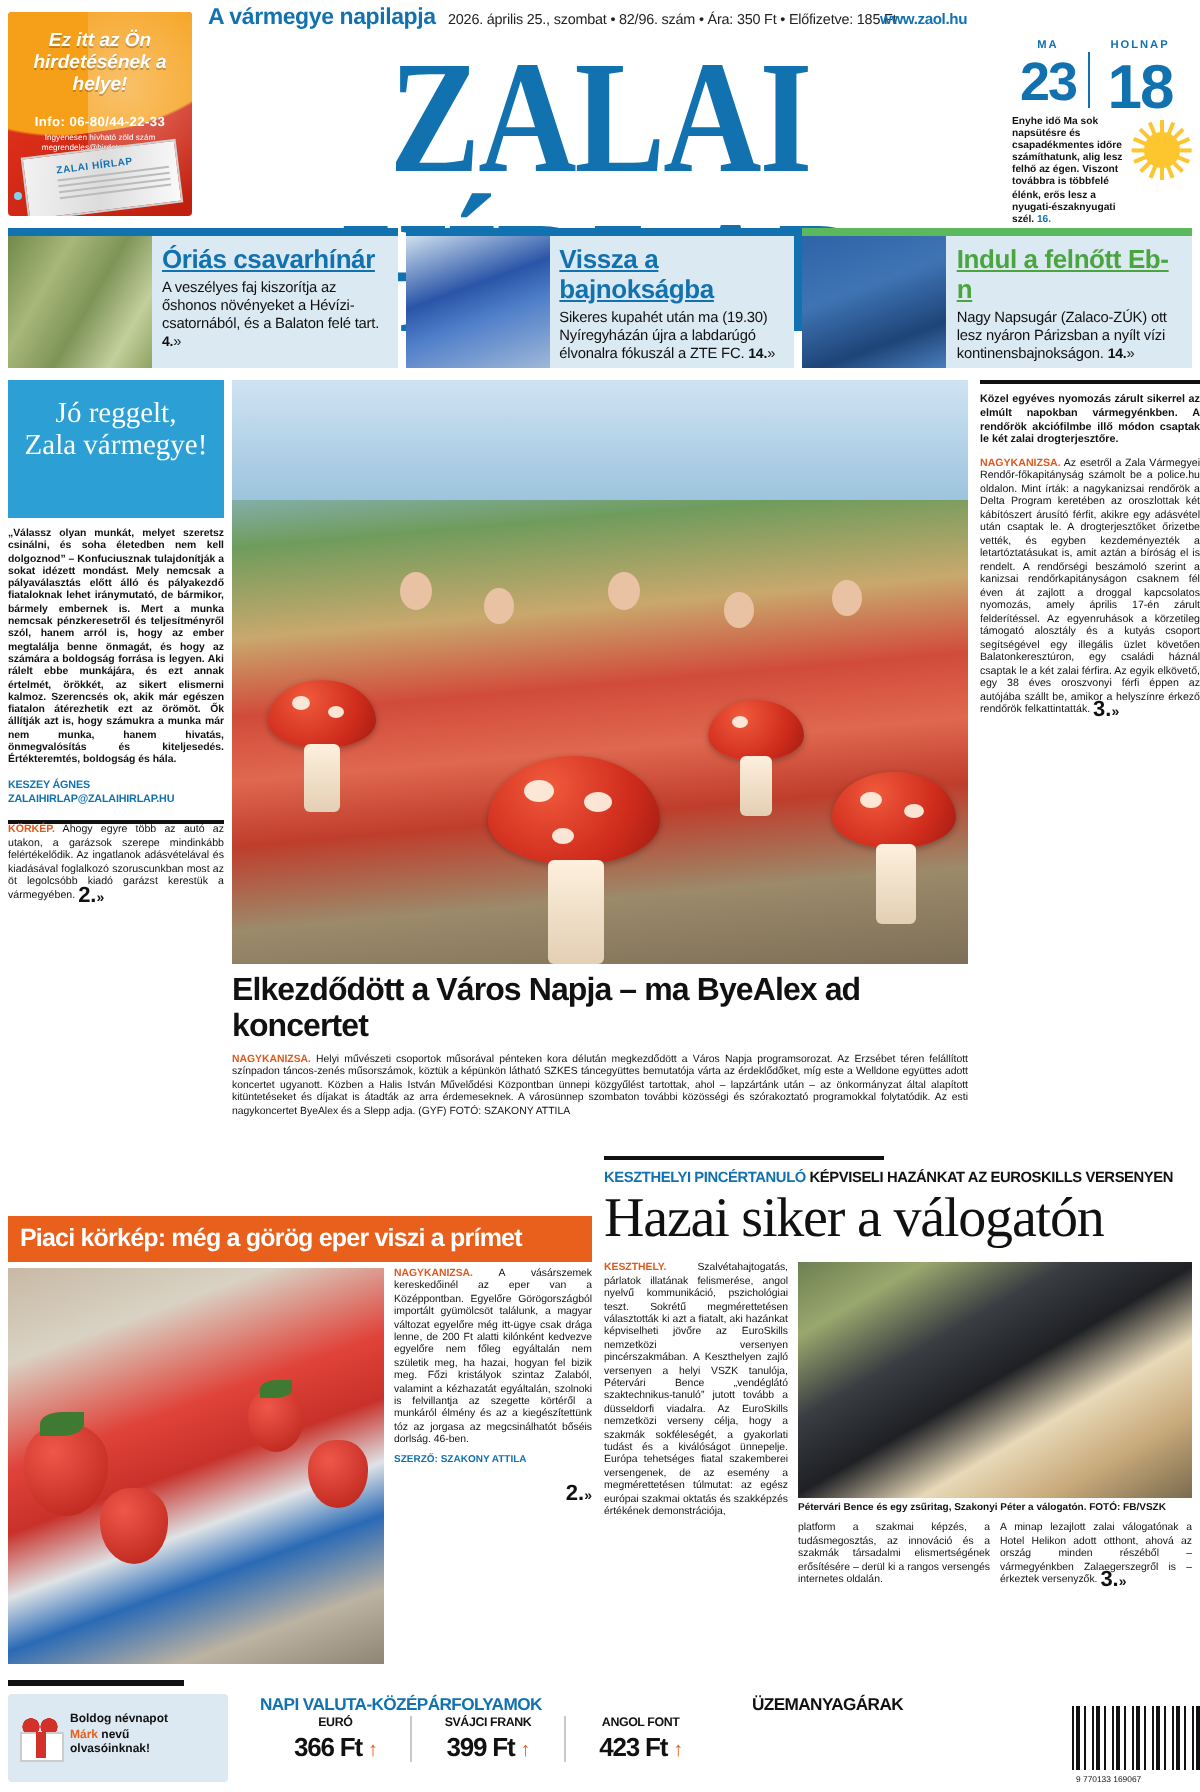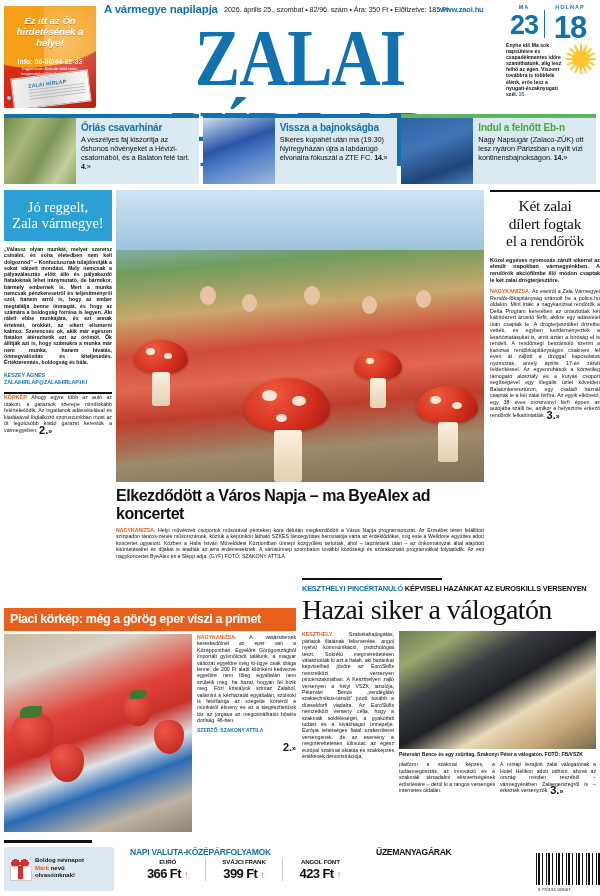--- a/index.html
+++ b/index.html
@@ -29,54 +29,54 @@
   .ad-paper .pl{position:absolute;left:16px;top:12px;width:56px;height:1.2px;background:#bbb;box-shadow:0 3px 0 #bbb,0 6px 0 #bbb,0 9px 0 #bbb;}
   .ad-dot{position:absolute;left:3px;bottom:8px;width:4px;height:4px;background:#7fd3f2;border-radius:50%;}
 
   .mh-kicker{position:absolute;left:104px;top:3px;font-weight:bold;font-size:11.5px;color:#1272b0;letter-spacing:-.2px;}
   .mh-meta{position:absolute;left:224px;top:5px;font-size:7.2px;color:#222;letter-spacing:-.1px;white-space:nowrap;}
   .mh-url{position:absolute;left:440px;top:5px;font-size:7.6px;font-weight:bold;color:#1272b0;letter-spacing:-.2px;}
   .mh-title{position:absolute;left:100px;top:18px;width:400px;text-align:center;
     font-family:"Liberation Serif",serif;font-weight:bold;font-size:68px;line-height:68px;
     color:#1272b0;letter-spacing:-1px;transform:scaleY(1.18);transform-origin:top center;}
 
-  .wx{position:absolute;right:2px;top:4px;width:92px;height:104px;}
+  .wx{position:absolute;right:2px;top:20px;width:92px;height:104px;}
   .wx-l{position:absolute;left:0;top:0;font-size:5.6px;font-weight:bold;color:#1272b0;letter-spacing:1px;width:36px;text-align:center;}
   .wx-l2{position:absolute;left:40px;top:0;font-size:5.6px;font-weight:bold;color:#1272b0;letter-spacing:1px;width:48px;text-align:center;}
   .wx-t{position:absolute;left:0;top:6px;width:36px;text-align:center;font-weight:bold;font-size:27px;color:#1272b0;letter-spacing:-1px;}
   .wx-t2{position:absolute;left:42px;top:6px;width:44px;text-align:center;font-weight:bold;font-size:31px;color:#1272b0;letter-spacing:-1px;}
   .wx-sep{position:absolute;left:38px;top:6px;width:1.4px;height:28px;background:#1272b0;}
   .wx-txt{position:absolute;left:0;top:38px;width:56px;font-size:5.1px;line-height:6.1px;font-weight:bold;color:#111;}
   .wx-txt .pg{color:#1272b0;}
   .wx-sun{position:absolute;right:2px;top:40px;width:30px;height:30px;}
   .wx-sun .core{position:absolute;left:6px;top:6px;width:18px;height:18px;border-radius:50%;background:#fdc62e;}
   .wx-sun .ray{position:absolute;left:14.2px;top:0;width:1.6px;height:30px;background:#fdc62e;}
 
   
   .teasers{position:absolute;left:4px;top:118px;width:592px;height:66px;display:flex;gap:4px;}
   .tz{position:relative;flex:1;display:flex;background:#dbe9f2;}
   .tz .thumb{width:72px;flex:0 0 72px;}
   .tz .body{flex:1;padding:4px 4px 0 5px;}
-  .tz h3{margin:0 0 2px;font-size:10px;font-weight:bold;letter-spacing:-.2px;}
+  .tz h3{margin:0 0 2px;font-size:13px;font-weight:bold;letter-spacing:-.2px;text-decoration:underline;}
   .tz p{margin:0;font-size:7.4px;line-height:9px;color:#111;letter-spacing:-.1px;}
   .tz p .pg{font-weight:bold;font-size:7px;}
   .t1 .topbar{position:absolute;left:0;top:-4px;height:4px;width:100%;background:#1272b0;}
   .t2 .topbar{position:absolute;left:0;top:-4px;height:4px;width:100%;background:#1272b0;}
   .t3 .topbar{position:absolute;left:0;top:-4px;height:4px;width:100%;background:#5cb85c;}
   .t1 h3,.t2 h3{color:#1272b0;}
   .t3 h3{color:#4aa53f;}
   .th-weeds{background:linear-gradient(120deg,#6f8a4a 0%,#a8b77a 30%,#7d9457 55%,#c3cf9c 80%,#8ea362 100%);}
   .th-foot{background:linear-gradient(160deg,#cfe0ee 0%,#2a55a8 40%,#4f7ec9 60%,#9fb8d8 100%);}
   .th-swim{background:linear-gradient(160deg,#2e64a8 0%,#3f74b4 40%,#1e4478 75%,#4a7fbd 100%);}
 
   
   .cols{position:absolute;left:4px;top:190px;width:592px;}
 
   .colL{position:absolute;left:0;top:0;width:108px;}
-  .goodmorning{background:#2c9fd4;color:#fff;padding:9px 6px 10px;text-align:center;
+  .goodmorning{background:#2c9fd4;color:#fff;padding:9px 6px 28px;text-align:center;
     font-family:"Liberation Serif",serif;font-size:14.5px;line-height:16px;}
   .colL .lead{font-size:5.2px;line-height:6.3px;text-align:justify;font-weight:bold;margin-top:5px;color:#111;}
   .byline{margin-top:6px;font-size:5.4px;font-weight:bold;color:#1272b0;line-height:7px;letter-spacing:-.1px;}
   .rule{height:1px;background:#111;margin:6px 0 0;}
   .rule.thick{height:2.4px;background:#111;}
   .colL h2{font-family:"Liberation Serif",serif;font-weight:normal;font-size:17px;line-height:19px;margin:7px 0 6px;letter-spacing:-.3px;}
   .colL .body{font-size:5.3px;line-height:6.5px;text-align:justify;color:#111;}
   .colL .body .dl{font-weight:bold;color:#e05a1f;}
   .pagenum{display:inline-block;font-weight:bold;font-size:11px;color:#111;vertical-align:-2px;}
   .pagenum .ar{font-size:7px;}
@@ -322,25 +322,20 @@
 
       <h1 class="headline">Elkezdődött a Város Napja – ma ByeAlex ad koncertet</h1>
       <div class="deck">
         <span class="dl">NAGYKANIZSA.</span><span> Helyi művészeti csoportok műsorával pénteken kora délután megkezdődött a Város Napja programsorozat. Az Erzsébet téren felállított színpadon táncos-zenés műsorszámok, köztük a képünkön látható SZKES táncegyüttes bemutatója várta az érdeklődőket, míg este a Welldone együttes adott koncertet ugyanott. Közben a Halis István Művelődési Központban ünnepi közgyűlést tartottak, ahol – lapzártánk után – az önkormányzat által alapított kitüntetéseket és díjakat is átadták az arra érdemeseknek. A városünnep szombaton további közösségi és szórakoztató programokkal folytatódik. Az esti nagykoncertet ByeAlex és a Slepp adja. (GYF) FOTÓ: SZAKONY ATTILA</span>
       </div>
 
     </div>
 
     <div class="colR">
       <div class="rule"></div>
-      <h2>
-        <span>Két zalai</span><br>
-        <span>dílert fogtak</span><br>
-        <span>el a rendőrök</span>
-      </h2>
       <div class="lead">Közel egyéves nyomozás zárult sikerrel az elmúlt napokban vármegyénkben. A rendőrök akciófilmbe illő módon csaptak le két zalai drogterjesztőre.</div>
       <div class="body">
         <span class="dl">NAGYKANIZSA.</span><span> Az esetről a Zala Vármegyei Rendőr-főkapitányság számolt be a police.hu oldalon. Mint írták: a nagykanizsai rendőrök a Delta Program keretében az oroszlottak két kábítószert árusító férfit, akikre egy adásvétel után csaptak le. A drogterjesztőket őrizetbe vették, és egyben kezdeményezték a letartóztatásukat is, amit aztán a bíróság el is rendelt. A rendőrségi beszámoló szerint a kanizsai rendőrkapitányságon csaknem fél éven át zajlott a droggal kapcsolatos nyomozás, amely április 17-én zárult felderítéssel. Az egyenruhások a körzetileg támogató alosztály és a kutyás csoport segítségével egy illegális üzlet követően Balatonkeresztúron, egy családi háznál csaptak le a két zalai férfira. Az egyik elkövető, egy 38 éves oroszvonyi férfi éppen az autójába szállt be, amikor a helyszínre érkező rendőrök felkattintatták.</span>
         <span class="pagenum"><span>3.</span><span class="ar">»</span></span>
       </div>
     </div>
   </div>
 
   <div class="piaci">
     <div class="bar">Piaci körkép: még a görög eper viszi a prímet</div>

